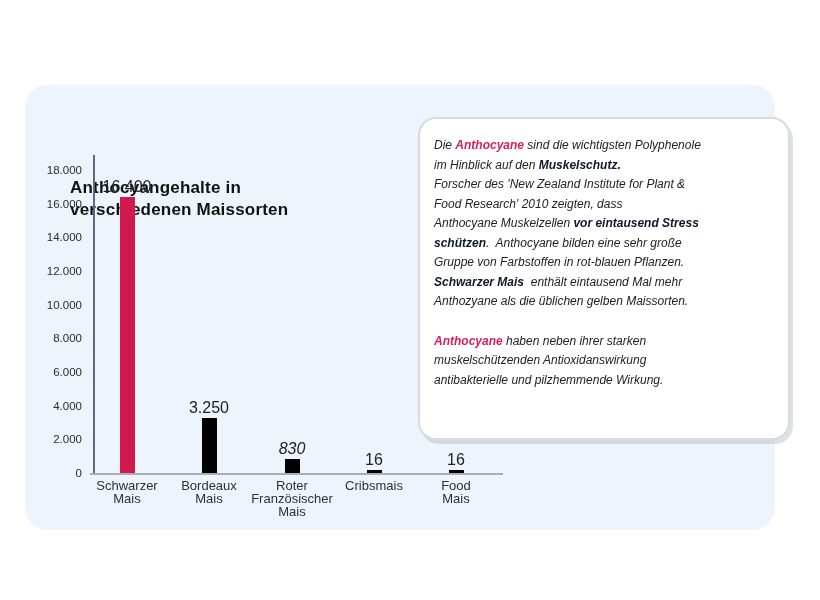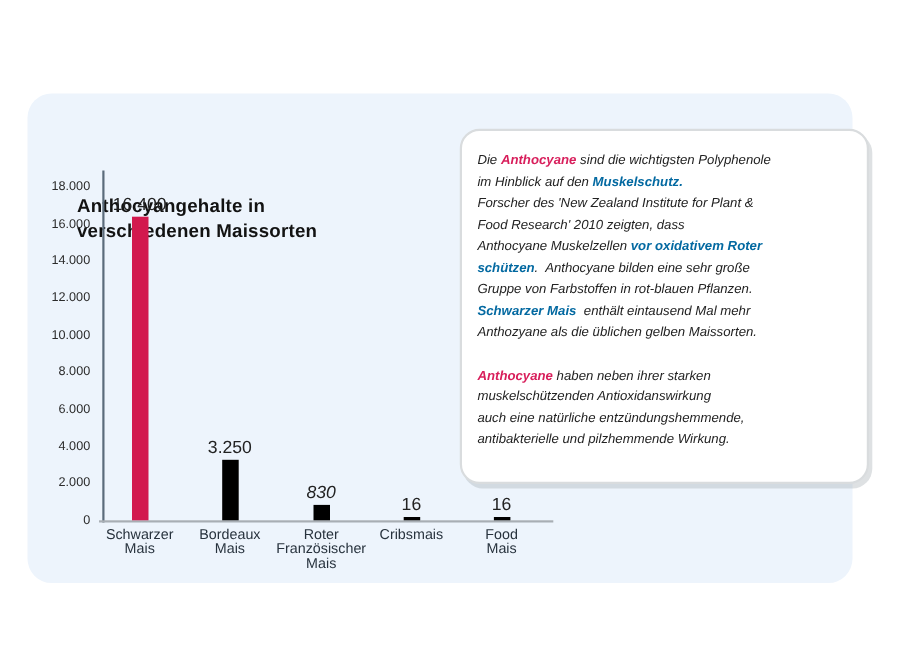--- a/index.html
+++ b/index.html
@@ -43,21 +43,21 @@
   .info-card{
     position:absolute;left:418px;top:117px;width:372px;height:323px;
     box-sizing:border-box;background:#ffffff;
     border:2px solid #d9dcde;border-radius:18px;
     box-shadow:3px 4px 0 rgba(160,168,176,0.35);
     padding:17px 14px 0 14px;overflow:hidden;
   }
   .para{margin:0 0 20px 0;}
   .line{white-space:nowrap;font-size:12px;line-height:19.5px;color:#222;font-style:italic;}
   .seg-r{font-style:italic;}
-  .seg-b{font-style:italic;font-weight:bold;color:#0369a1;}
+  .seg-b{font-style:italic;font-weight:bold;color:#0f172a;}
   .seg-a{font-style:italic;font-weight:bold;color:var(--accent,#D81E5B);}
 </style>
 </head>
 <body>
 
 <div class="stage">
   <div class="panel" style="background: rgb(237, 244, 252);">
     <div class="chart-title">Anthocyangehalte in
 verschiedenen Maissorten</div>
 
@@ -98,26 +98,25 @@
       </div>
   </div>
 
   <div class="info-card" style="background: rgb(255, 255, 255); border-color: rgb(217, 220, 222);">
 
   <div class="para">
         <div class="line"><span class="seg-r">Die </span><span class="seg-a">Anthocyane</span><span class="seg-r"> sind die wichtigsten Polyphenole</span></div>
         <div class="line"><span class="seg-r">im Hinblick auf den </span><span class="seg-b">Muskelschutz.</span></div>
         <div class="line"><span class="seg-r">Forscher des 'New Zealand Institute for Plant &amp;</span></div>
         <div class="line"><span class="seg-r">Food Research' 2010 zeigten, dass</span></div>
-        <div class="line"><span class="seg-r">Anthocyane Muskelzellen </span><span class="seg-b">vor oxidativem Roter</span></div>
+        <div class="line"><span class="seg-r">Anthocyane Muskelzellen </span><span class="seg-b">vor eintausend Stress</span></div>
         <div class="line"><span class="seg-b">schützen</span><span class="seg-r">.&nbsp; Anthocyane bilden eine sehr große</span></div>
         <div class="line"><span class="seg-r">Gruppe von Farbstoffen in rot-blauen Pflanzen.</span></div>
         <div class="line"><span class="seg-b">Schwarzer Mais</span><span class="seg-r">&nbsp; enthält eintausend Mal mehr</span></div>
         <div class="line"><span class="seg-r">Anthozyane als die üblichen gelben Maissorten.</span></div>
       </div>
       <div class="para">
         <div class="line"><span class="seg-a">Anthocyane</span><span class="seg-r"> haben neben ihrer starken</span></div>
         <div class="line"><span class="seg-r">muskelschützenden Antioxidanswirkung</span></div>
-        <div class="line"><span class="seg-r">auch eine natürliche entzündungshemmende,</span></div>
         <div class="line"><span class="seg-r">antibakterielle und pilzhemmende Wirkung.</span></div>
       </div>
     </div>
 </div>
 
 </body></html>

